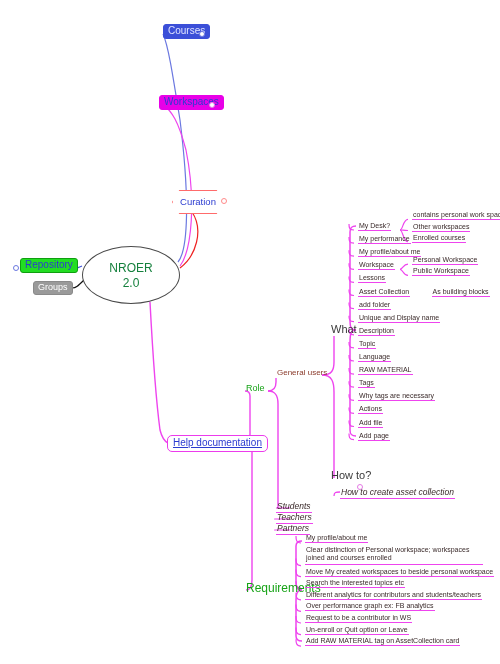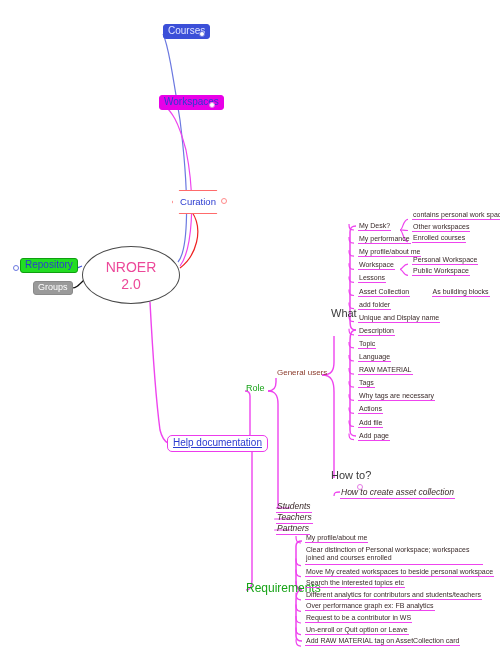--- a/index.html
+++ b/index.html
@@ -7,23 +7,23 @@
        font-family:"Liberation Sans","DejaVu Sans",sans-serif;}
   #canvas{position:absolute;left:0;top:0;width:500px;height:664px;}
   svg.links{position:absolute;left:0;top:0;width:500px;height:664px;pointer-events:none;}
 
   .node{position:absolute;white-space:nowrap;line-height:1;}
 
   
   #central{
     left:82px;top:246px;width:96px;height:56px;
     border:1px solid #4a4a4a;border-radius:50%;
-    background:#ffffff;color:#ec4899;
+    background:#ffffff;color:#15803d;
     display:flex;flex-direction:column;align-items:center;justify-content:center;
-    font-size:14px;
+    font-size:12px;
   }
   #central .l2{margin-top:3px;}
 
   
   .boxed{
     padding:1px 4px 2px 4px;border-radius:3px;font-size:10px;
   }
   .box-blue{background:#3b4fd8;color:#dfe3ff;border:1px solid #3b4fd8;}
   .box-magenta{background:#e800e8;color:#2b3bd0;border:1px solid #e800e8;}
   .box-green{background:#22dd22;color:#2b3bd0;border:1px solid #0f9f0f;}
@@ -154,21 +154,21 @@
   <div class="node leaf req" style="left:245px;top:582px;">Requirements</div>
 
   <div class="node leaf gen" style="left:276px;top:369px;text-align:center;">General users</div>
 
   <div id="audiences">
       <div class="node leaf u mid" style="left: 276px; top: 502px;">Students</div>
       <div class="node leaf u mid" style="left: 276px; top: 513px;">Teachers</div>
       <div class="node leaf u mid" style="left: 276px; top: 524px;">Partners</div>
     </div>
 
-  <div class="node leaf big" style="left:330px;top:308px;">What</div>
+  <div class="node leaf big" style="left:330px;top:324px;">What</div>
   <div class="node leaf big" style="left:330px;top:470px;">How to?</div>
   <div class="bullet" style="left:357px;top:484px;"></div>
 
   <div id="what-list">
       <div class="node leaf u" style="left: 358px; top: 222px;">My Desk?</div>
       <div class="node leaf u" style="left: 412px; top: 211.3px;">contains personal work space</div>
       <div class="node leaf u" style="left: 412px; top: 222.5px;">Other workspaces</div>
       <div class="node leaf u" style="left: 412px; top: 233.7px;">Enrolled courses</div>
       <div class="node leaf u" style="left: 358px; top: 235.1px;">My performance</div>
       <div class="node leaf u" style="left: 358px; top: 248.2px;">My profile/about me</div>

